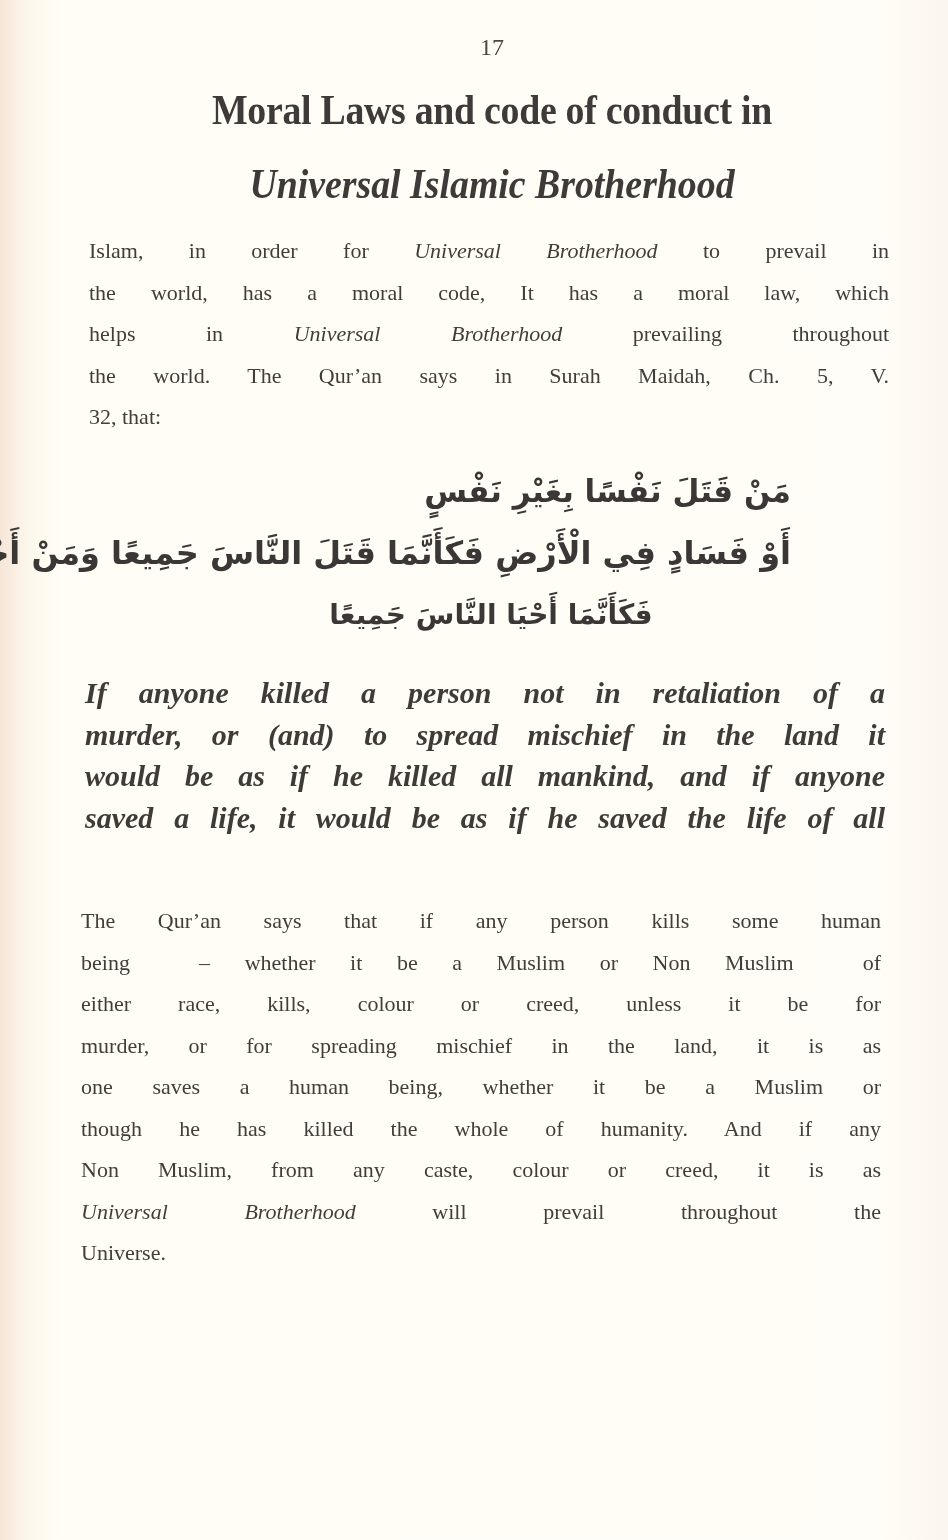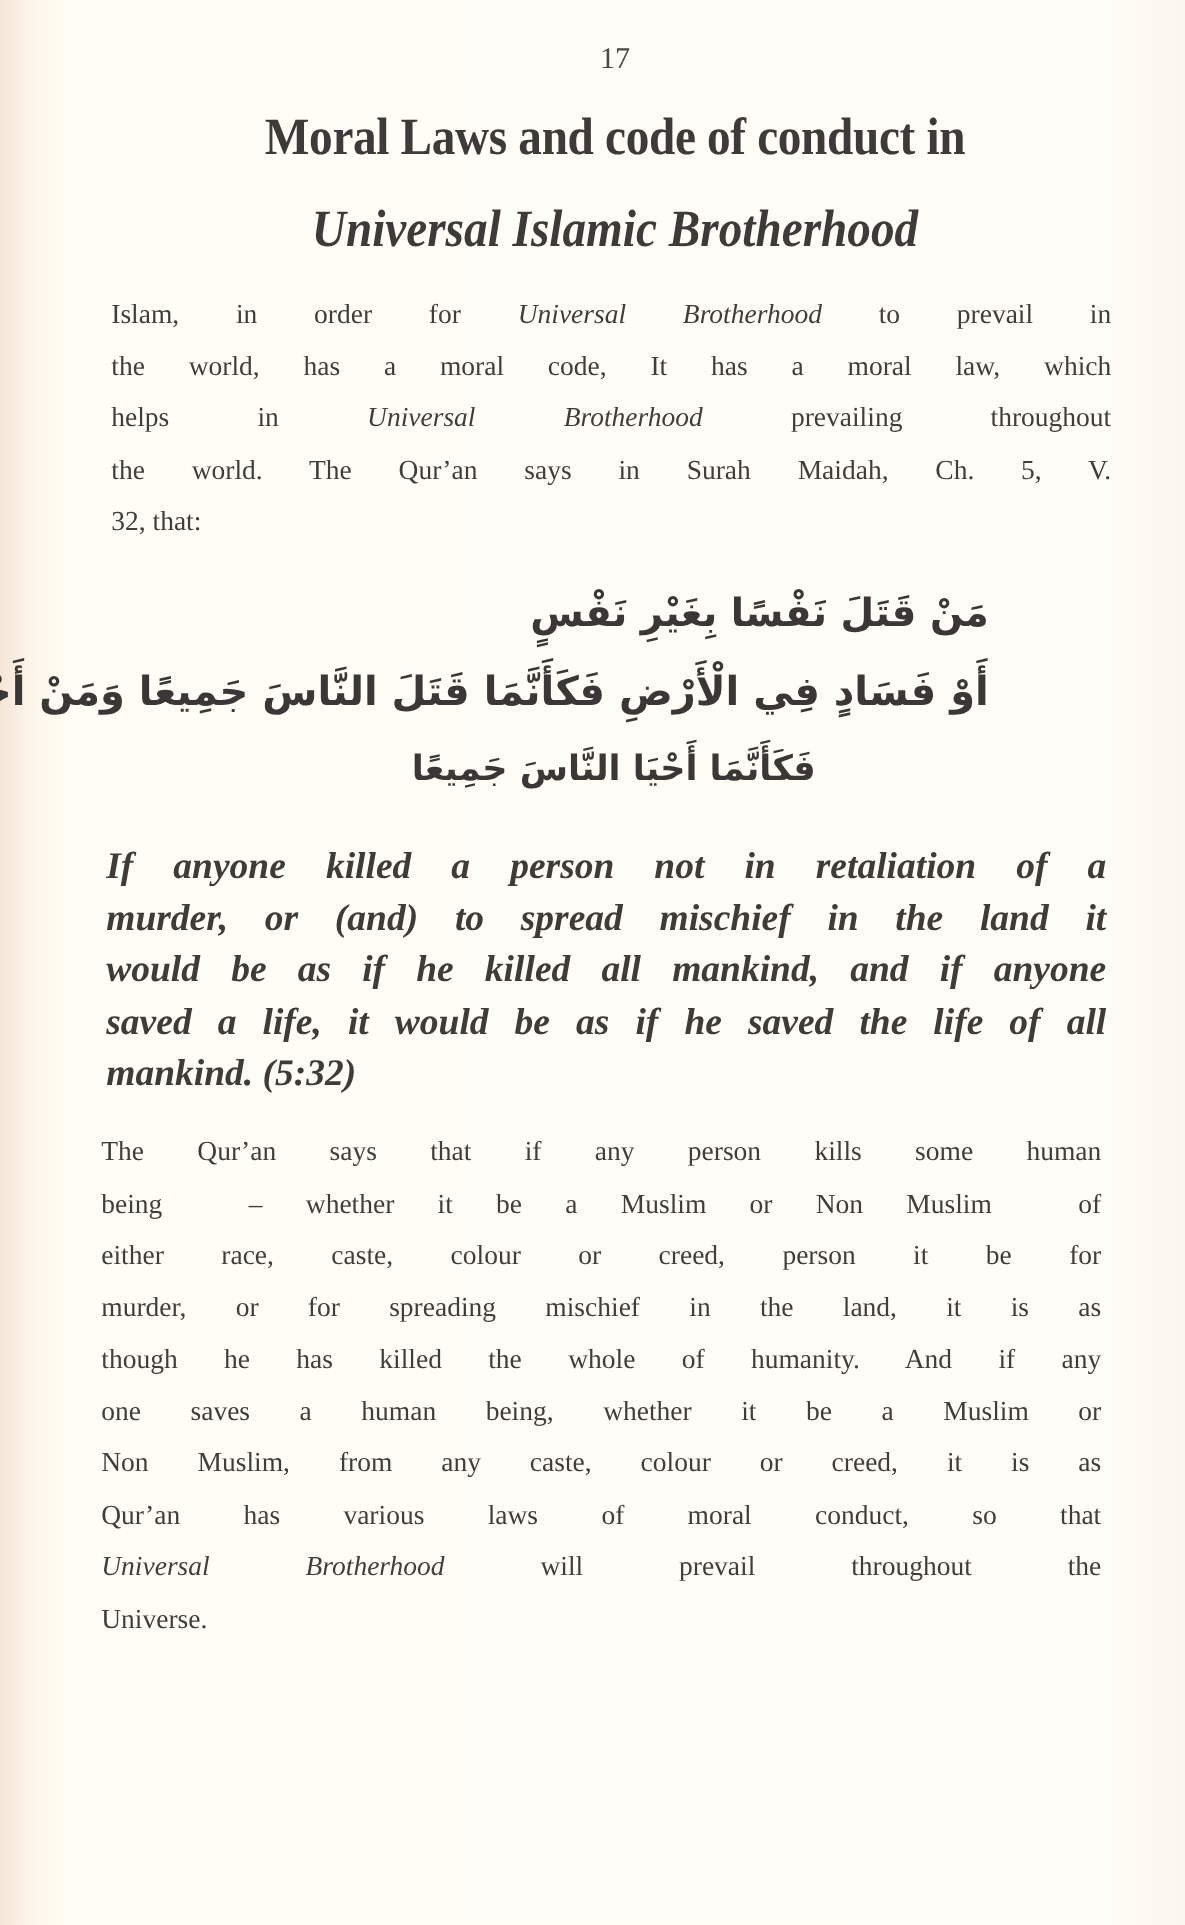--- a/index.html
+++ b/index.html
@@ -70,28 +70,26 @@
     <span class="aline l1">مَنْ قَتَلَ نَفْسًا بِغَيْرِ نَفْسٍ</span>
     <span class="aline l2">أَوْ فَسَادٍ فِي الْأَرْضِ فَكَأَنَّمَا قَتَلَ النَّاسَ جَمِيعًا وَمَنْ أَحْيَاهَا</span>
     <span class="aline l3">فَكَأَنَّمَا أَحْيَا النَّاسَ جَمِيعًا</span>
   </div>
 
   <div class="translation">
     <span class="line">If anyone killed a person not in retaliation of a</span>
     <span class="line">murder, or (and) to spread mischief in the land it</span>
     <span class="line">would be as if he killed all mankind, and if anyone</span>
     <span class="line">saved a life, it would be as if he saved the life of all</span>
-    <span class="line last">mankind. (5:32)</span>
   </div>
 
   <div class="para p2">
     <span class="line"><span>The Qur’an says that if any person kills some human</span></span>
     <span class="line"><span>being &nbsp;– whether it be a Muslim or Non Muslim &nbsp;of</span></span>
-    <span class="line"><span>either race, caste, colour or creed, person it be for</span></span>
+    <span class="line"><span>either race, kills, colour or creed, unless it be for</span></span>
     <span class="line"><span>murder, or for spreading mischief in the land, it is as</span></span>
+    <span class="line"><span>one saves a human being, whether it be a Muslim or</span></span>
     <span class="line"><span>though he has killed the whole of humanity. And if any</span></span>
-    <span class="line"><span>one saves a human being, whether it be a Muslim or</span></span>
     <span class="line"><span>Non Muslim, from any caste, colour or creed, it is as</span></span>
-    <span class="line"><span>Qur’an has various laws of moral conduct, so that</span></span>
     <span class="line"><i>Universal Brotherhood</i><span> will prevail throughout the</span></span>
     <span class="line last"><span>Universe.</span></span>
   </div>
 </div>
 
 </body></html>

